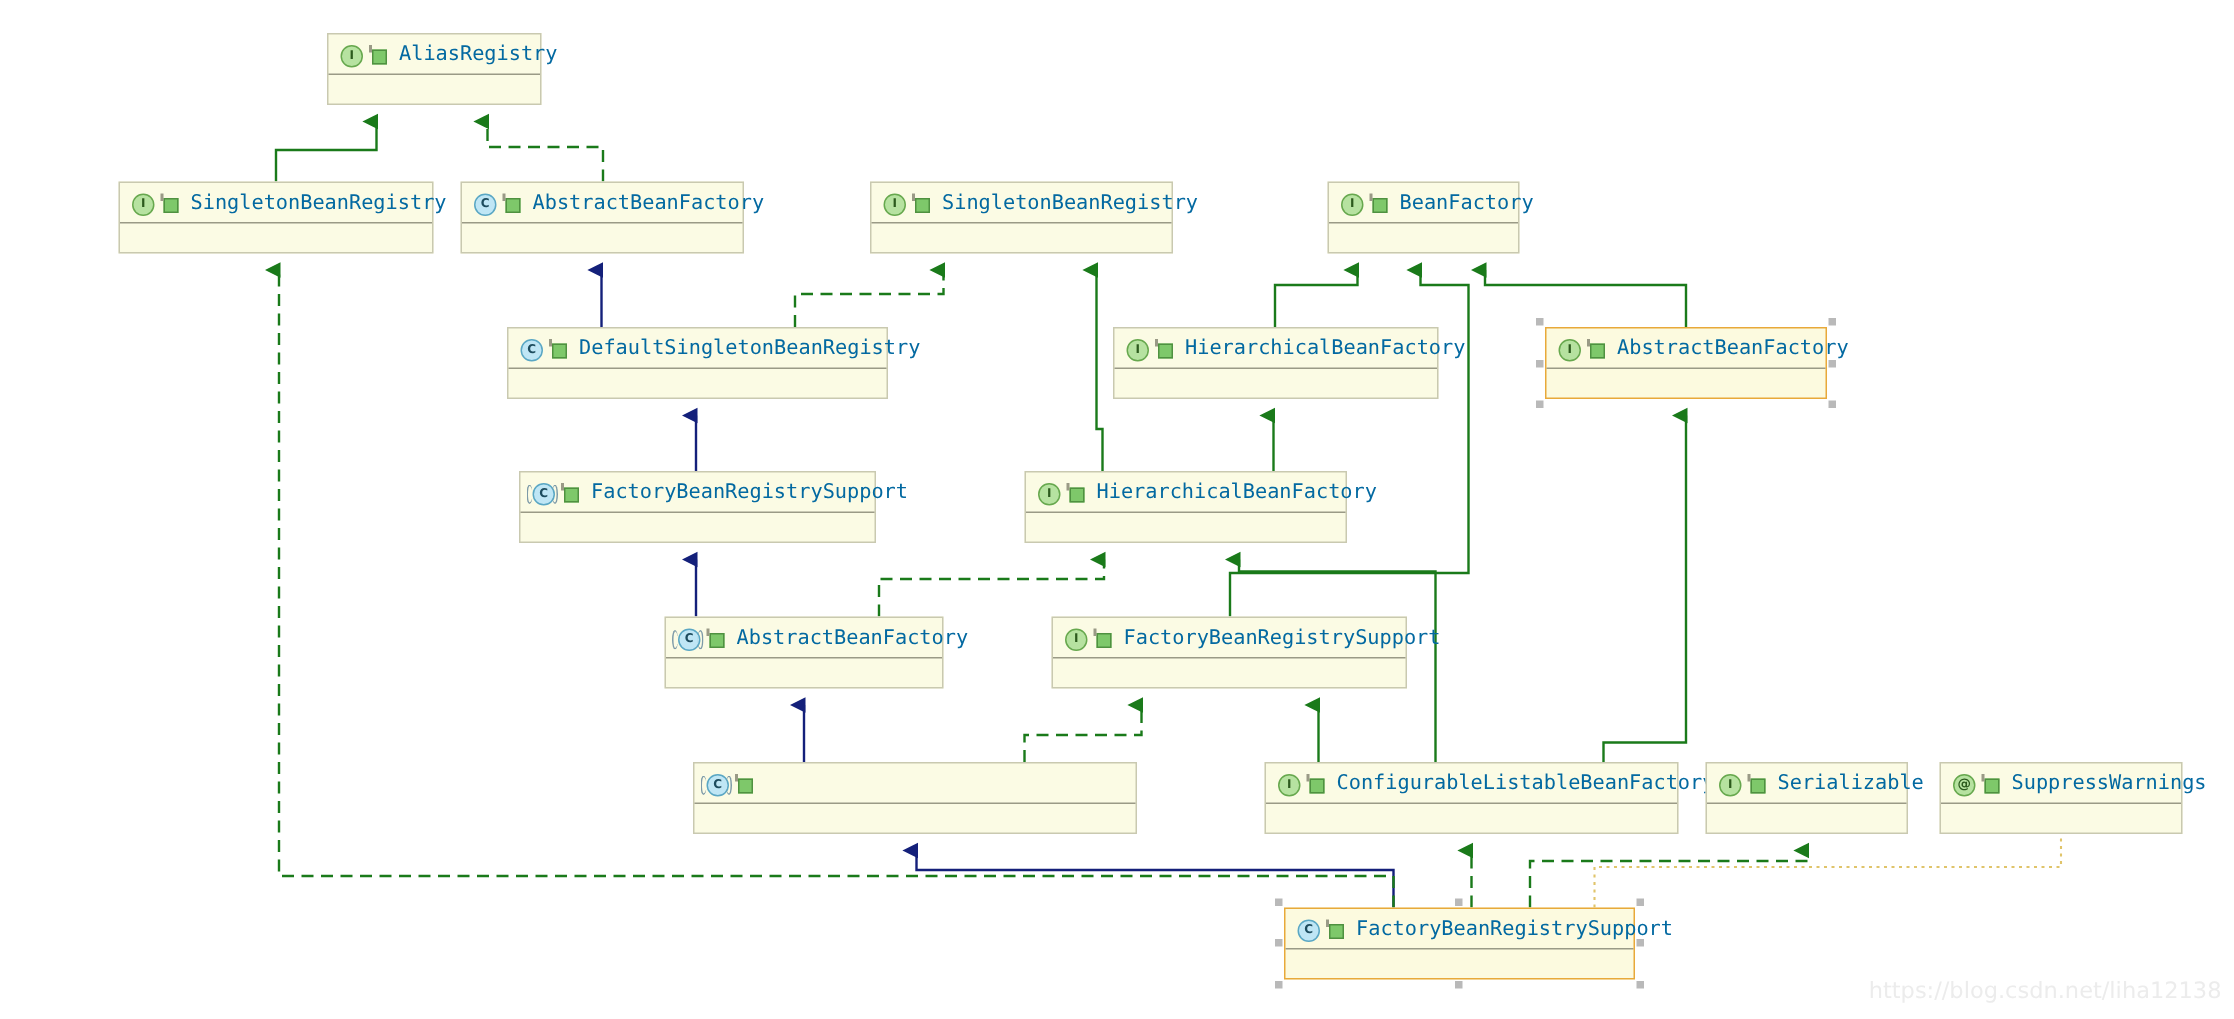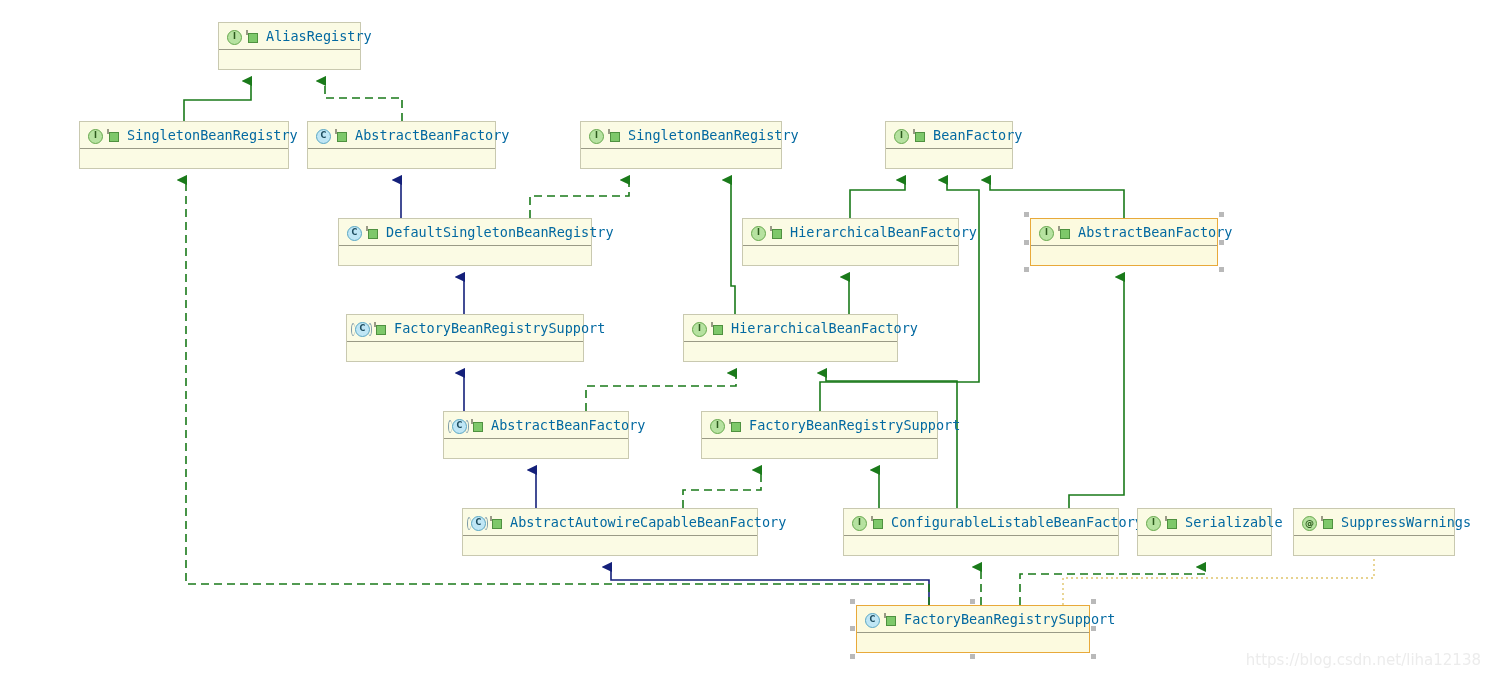--- a/index.html
+++ b/index.html
@@ -397,21 +397,20 @@
     </div>
     <div class="node-body"></div>
   </div>
 
   <div class="node" style="left:462px; top:508px; width:296px; height:48px;">
     <div class="node-header">
       <span class="ico ico-class ico-abstract">
           <span class="disc">C</span>
         </span>
       <span class="tag"></span>
-      <span class="node-label">AbstractAutowireCapableBeanFactory</span>
     </div>
     <div class="node-body"></div>
   </div>
 
   <div class="node" style="left:843px; top:508px; width:276px; height:48px;">
     <div class="node-header">
       <span class="ico ico-interface">
           <span class="disc">I</span>
         </span>
       <span class="tag"></span>

